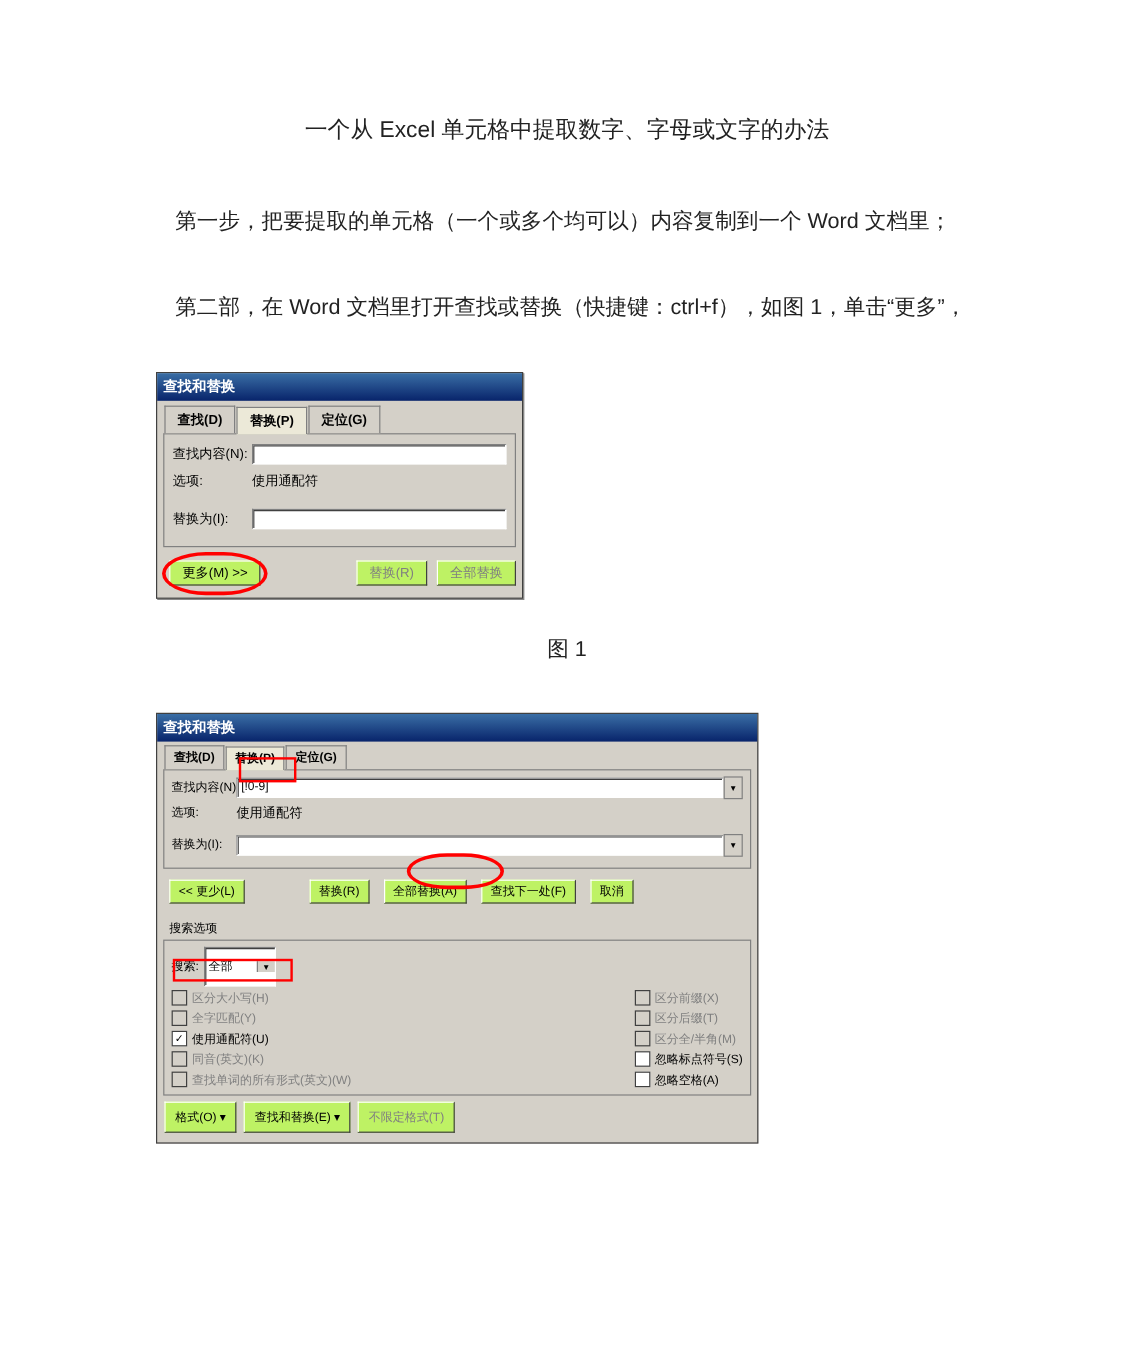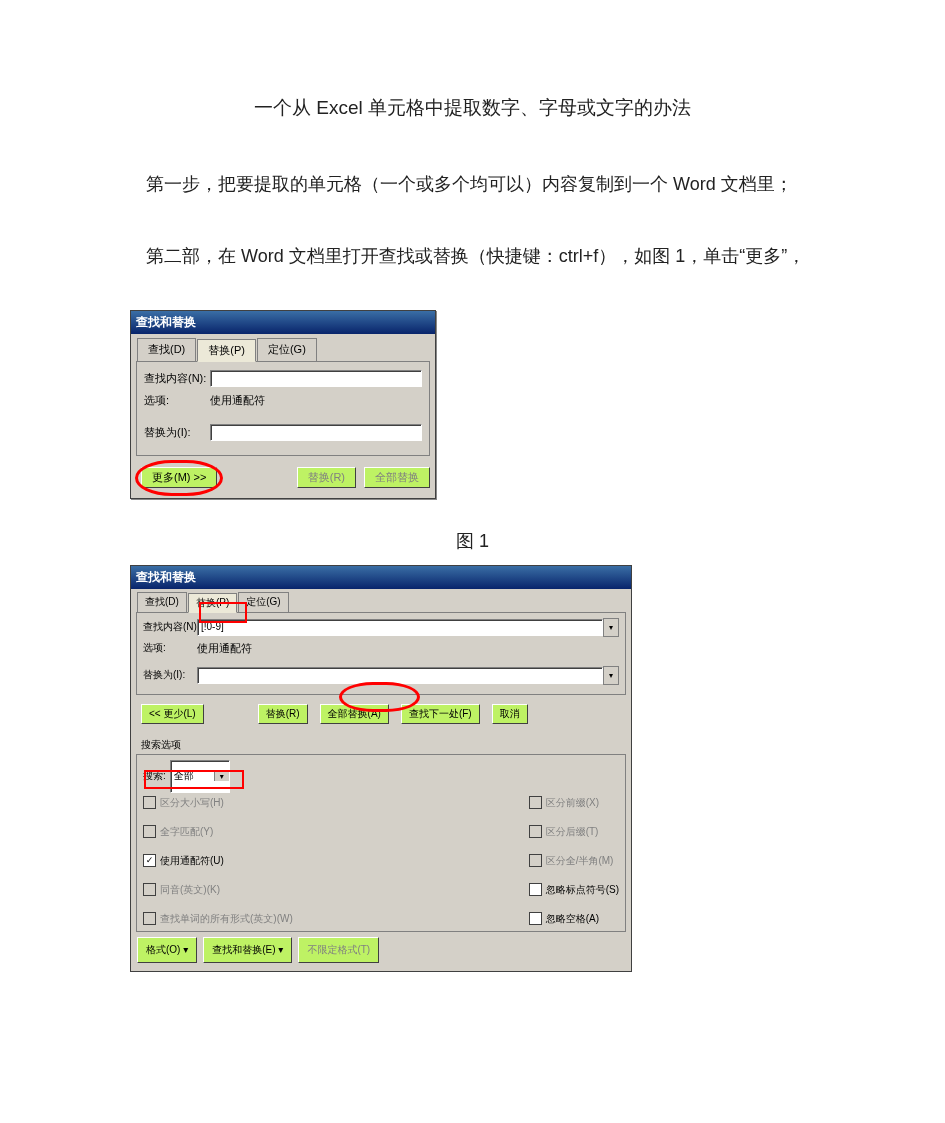--- a/index.html
+++ b/index.html
@@ -22,21 +22,21 @@
   .para {
     font-size: 18px;
     line-height: 2.05;
     text-align: justify;
     text-indent: 2em;
     margin-bottom: 35px;
   }
   .caption {
     text-align: center;
     font-size: 18px;
-    margin: 30px 0 12px 0;
+    margin: 30px 0 41px 0;
   }
 
   
   .dlg {
     font-family: "SimSun", "Tahoma", sans-serif;
     font-size: 12px;
     color: #000;
     position: relative;
   }
   .dlg1 {
@@ -57,20 +57,21 @@
     display: flex;
     gap: 1px;
     padding: 4px 6px 0 6px;
   }
   .tab {
     padding: 3px 10px;
     border: 1px solid #808080;
     border-bottom: none;
     background: #d4d0c8;
     font-size: 11px;
+    font-weight: bold;
   }
   .tab.active {
     background: #ece9d8;
     position: relative;
     top: 1px;
     border-bottom: 1px solid #ece9d8;
   }
   .panel {
     border: 1px solid #808080;
     margin: 0 5px 5px 5px;
@@ -172,21 +173,21 @@
   .group-title {
     font-size: 10px;
     margin: 4px 0 2px 2px;
   }
   .chkcols {
     display: flex;
     gap: 40px;
     font-size: 10px;
     color: #000;
   }
-  .chkcol { display: flex; flex-direction: column; gap: 15px; }
+  .chkcol { display: flex; flex-direction: column; gap: 3px; }
   .chk { display: flex; align-items: center; gap: 4px;}
   .chk.dis { color: #808080;}
   .chkbox {
     width: 11px; height: 11px;
     border: 1px solid #404040;
     background: #fff;
     display:inline-flex;align-items:center;justify-content:center;
     font-size: 9px; line-height: 1;
   }
   .chkbox.dis { background: #d4d0c8;}

